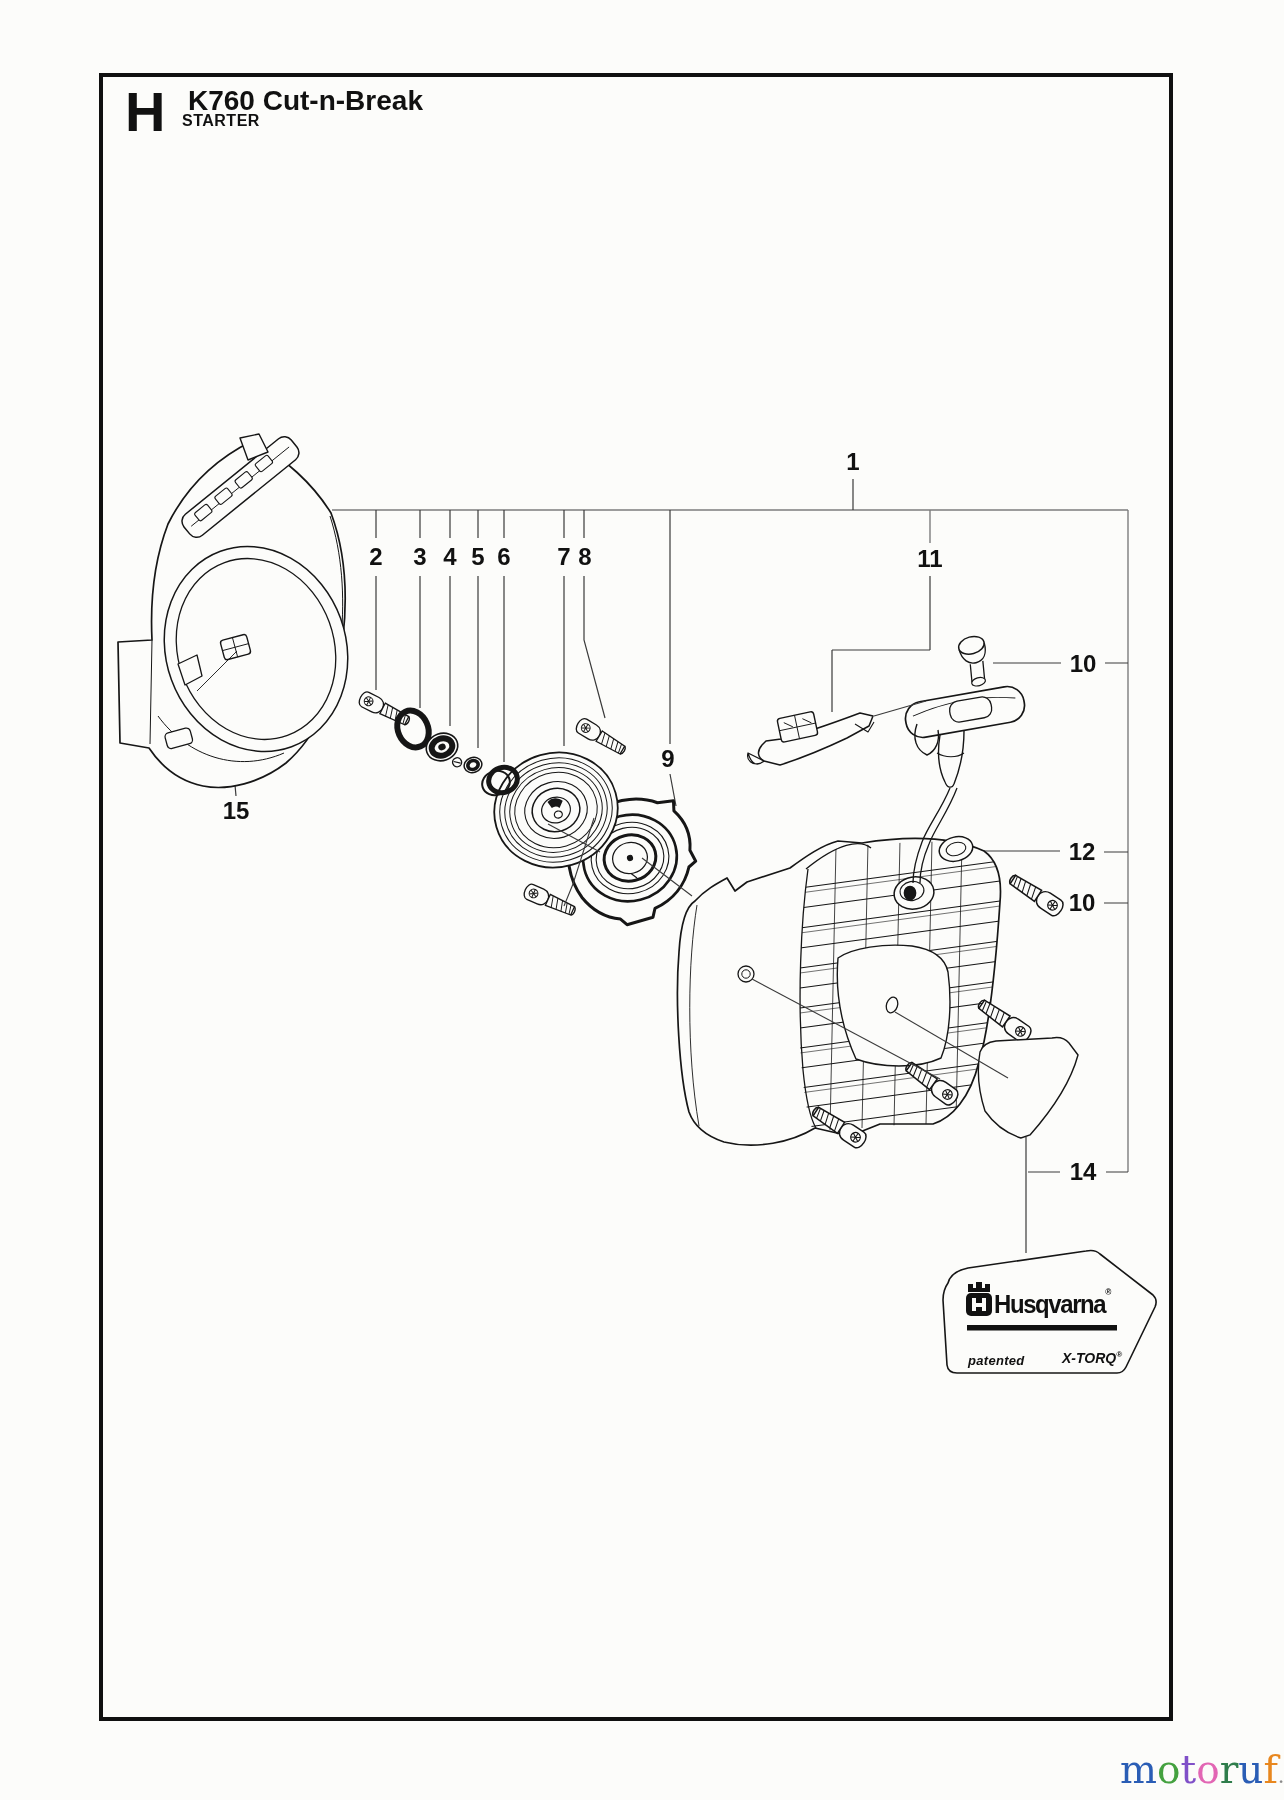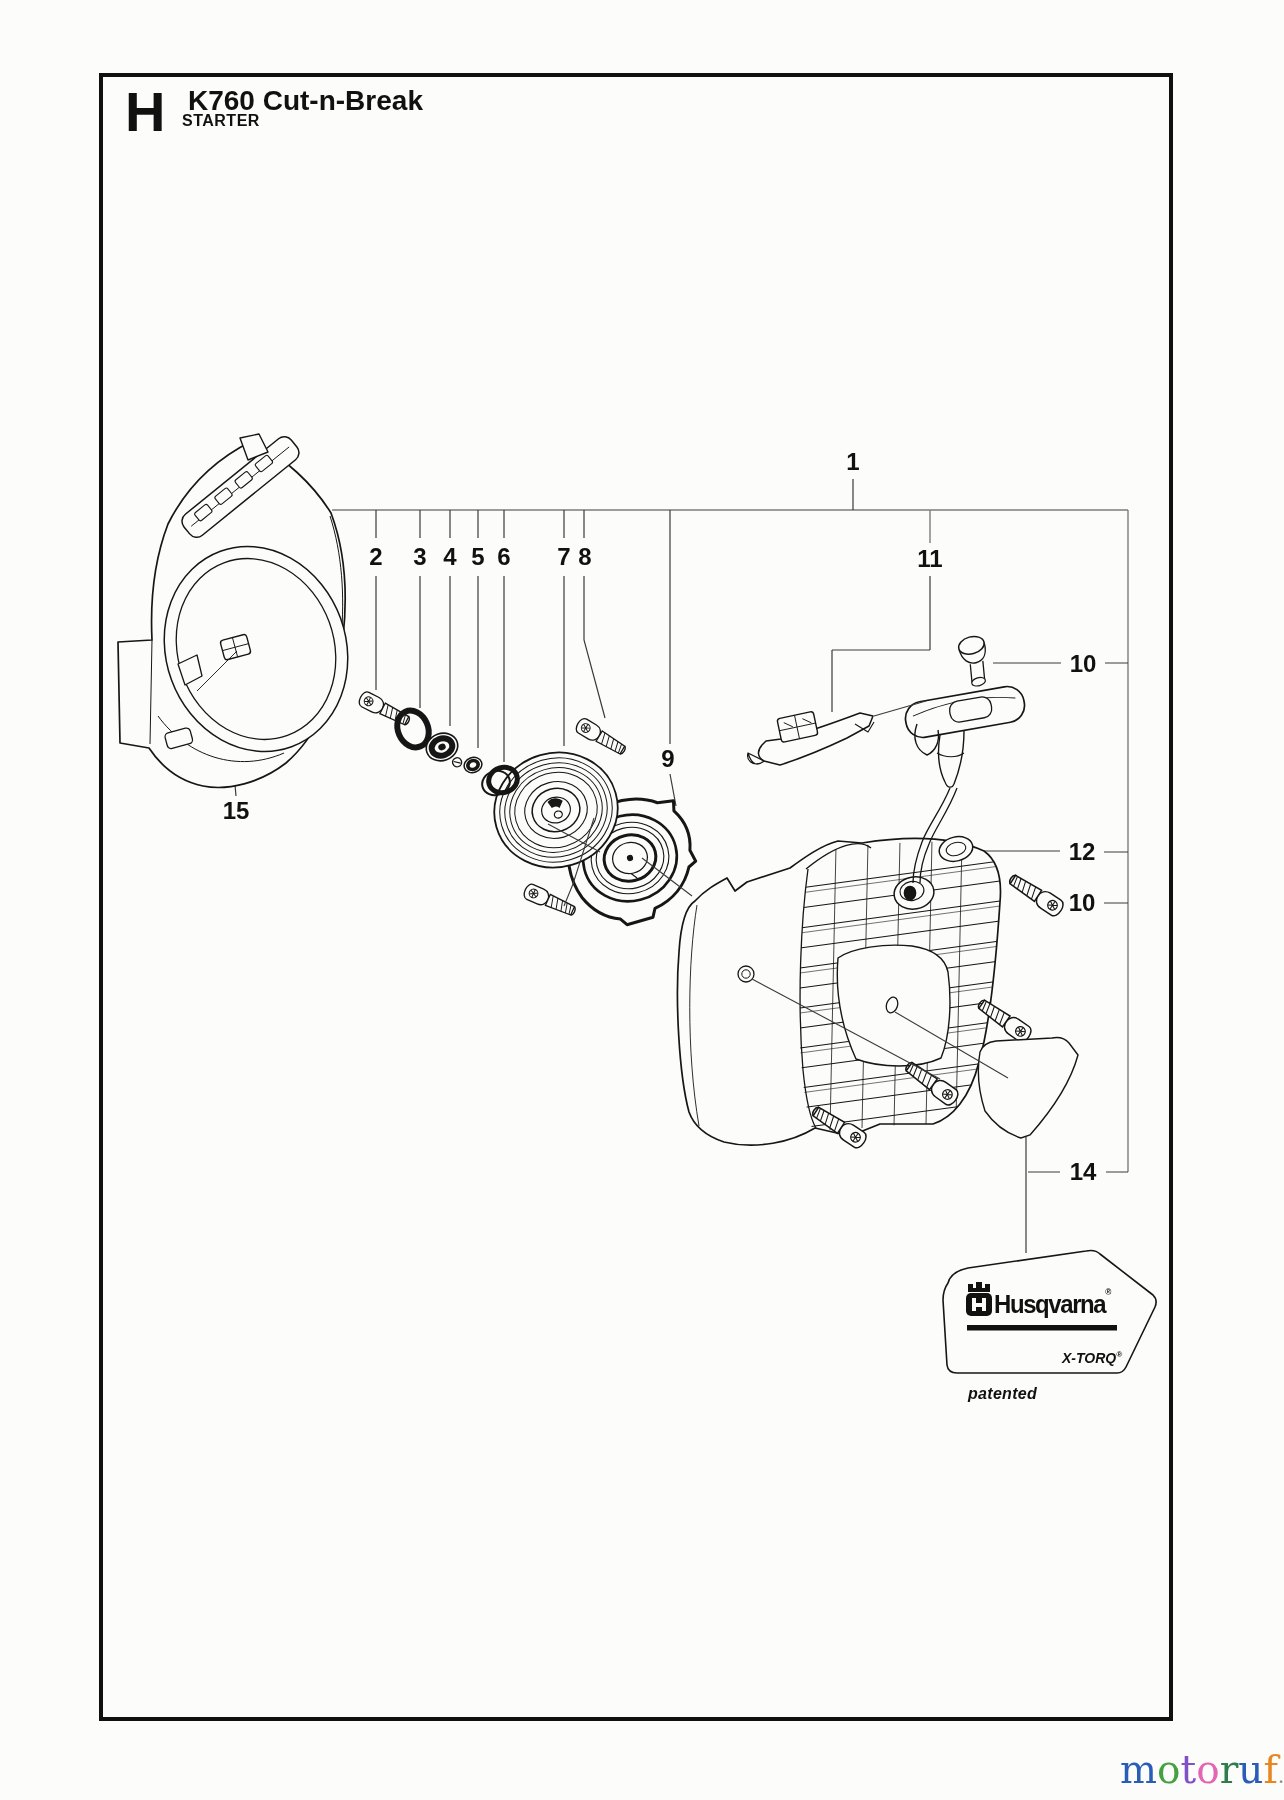--- a/index.html
+++ b/index.html
@@ -21,23 +21,22 @@
   .callout{
     position:absolute;transform:translate(-50%,-50%);
     font-size:24px;font-weight:bold;line-height:1;white-space:nowrap;
   }
   .stk-brand{
     position:absolute;left:994px;top:1287px;font-size:26px;font-weight:bold;
     letter-spacing:-1.5px;transform:scaleX(.92);transform-origin:left top;white-space:nowrap;
   }
   .stk-brand sup{font-size:9px;vertical-align:18px;letter-spacing:0;}
   .stk-patented{
-    position:absolute;left:968px;top:1353px;font-size:16px;font-weight:bold;font-style:italic;
+    position:absolute;left:968px;top:1353px;font-size:13px;font-weight:bold;font-style:italic;
     letter-spacing:.3px;
-    margin-top:32px;
   }
   .stk-xtorq{
     position:absolute;left:1062px;top:1350px;font-size:14px;font-weight:bold;font-style:italic;white-space:nowrap;
   }
   .stk-xtorq sup{font-size:8px;vertical-align:6px;}
   .watermark{
     position:absolute;left:1120px;top:1750px;font-family:"DejaVu Serif",serif;
     font-size:39px;line-height:1;white-space:nowrap;
   }
   .watermark .suffix{font-size:21px;color:#8a8a8a;}

